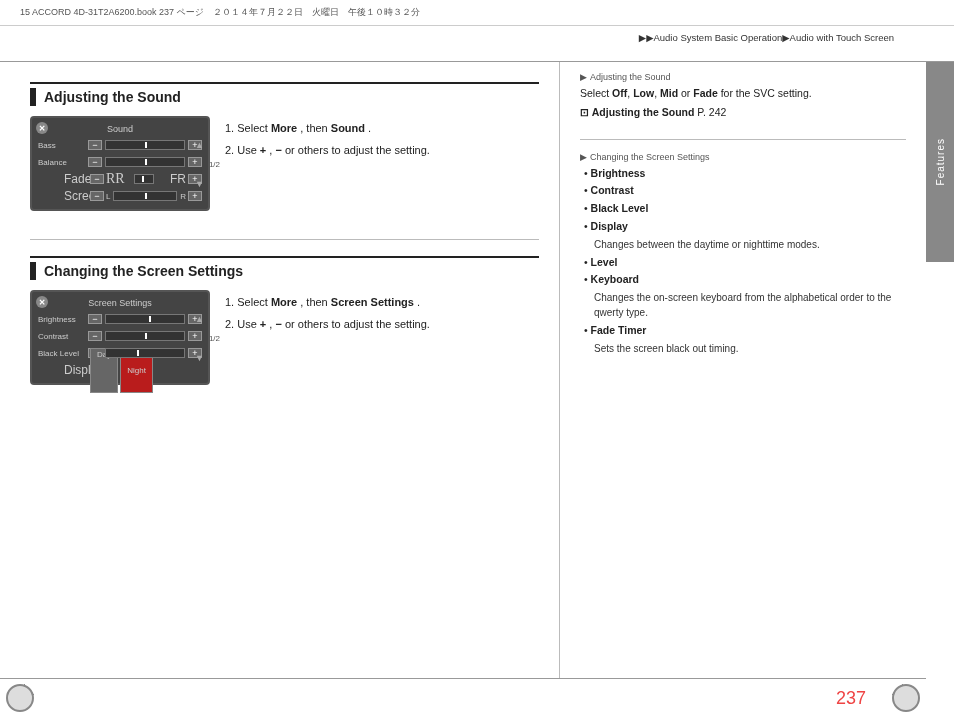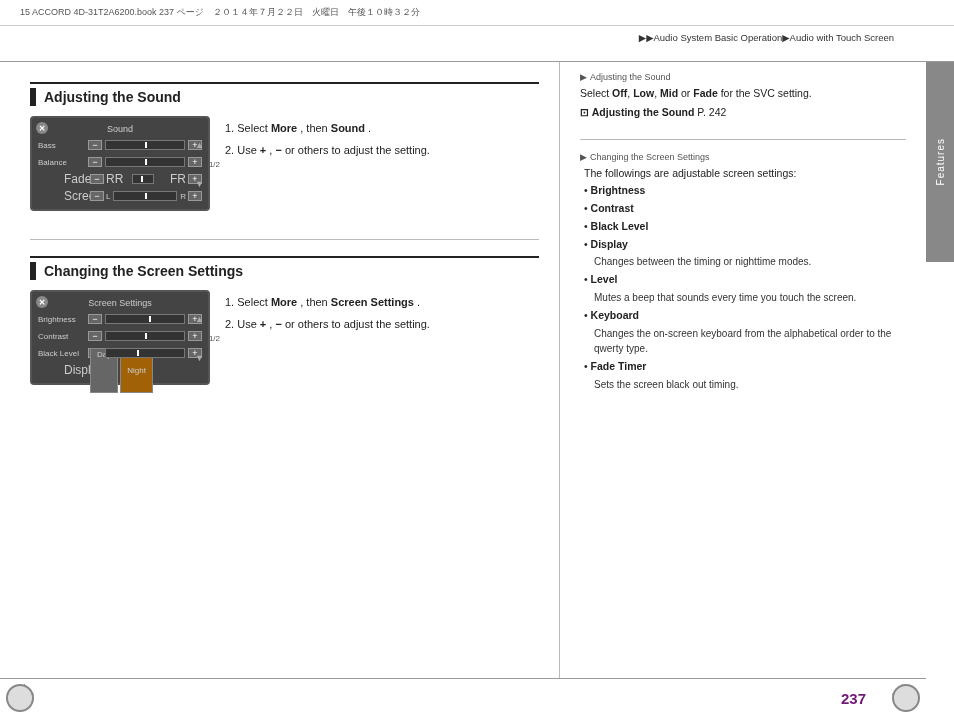--- a/index.html
+++ b/index.html
@@ -227,23 +227,24 @@
       height: 14px;
     }
     .mockup-special-label {
       color: #ccc;
       font-size: 12px;
       width: 26px;
       flex-shrink: 0;
       margin-left: 26px;
     }
     .mockup-rr {
-      font-size: 12px;
+      font-size: 14px;
       color: #ccc;
       margin-right: 8px;
+      font-family: Liberation Serif, serif;
     }
     .mockup-fr {
       font-size: 12px;
       color: #ccc;
       margin-left: 15px;
     }
     .mockup-balance-row {
       display: flex;
       align-items: center;
       height: 14px;
@@ -263,21 +264,21 @@
     .mockup-day-btn {
       font-size: 8px;
       color: #ccc;
       background: #666;
       border: 1px solid #888;
       padding: 1px 6px;
     }
     .mockup-night-btn {
       font-size: 8px;
       color: #ccc;
-      background: #a16207;
+      background: #b91c1c;
       border: 1px solid #888;
       padding: 17px 6px;
     }
 
     
     .instructions {
       flex: 1;
       padding-top: 4px;
     }
     .instruction-line {
@@ -318,23 +319,23 @@
       position: absolute;
       bottom: 0; left: 0; right: 28px;
       height: 40px;
       border-top: 1px solid #999;
       display: flex;
       align-items: center;
       justify-content: flex-end;
       padding-right: 60px;
     }
     .page-number {
-      font-size: 15px;
-      font-weight: bold;
-      color: #701a75;
+      font-size: 18px;
+      font-weight: normal;
+      color: #ef4444;
     }
 
     
     .section-divider {
       border-bottom: 1px solid #bbb;
       margin-bottom: 16px;
     }
 
     
     .print-mark {
@@ -552,28 +553,26 @@
     </div>
 
     <div style="border-bottom:1px solid #bbb; margin-bottom:12px;"></div>
 
     <div class="note-section">
       <div class="note-header">
         <span class="note-header-arrow">▶</span>
         <span>Changing the Screen Settings</span>
       </div>
       <div class="note-content">
-        <p class="bullet">The followings are adjustable screen settings:</p>
         <p class="bullet">• <span class="bold-item">Brightness</span></p>
         <p class="bullet">• <span class="bold-item">Contrast</span></p>
         <p class="bullet">• <span class="bold-item">Black Level</span></p>
         <p class="bullet">• <span class="bold-item">Display</span></p>
-        <p class="bullet-indent">Changes between the timing or nighttime modes.</p>
+        <p class="bullet-indent">Changes between the daytime or nighttime modes.</p>
         <p class="bullet">• <span class="bold-item">Level</span></p>
-        <p class="bullet-indent">Mutes a beep that sounds every time you touch the screen.</p>
         <p class="bullet">• <span class="bold-item">Keyboard</span></p>
         <p class="bullet-indent">Changes the on-screen keyboard from the alphabetical order to the qwerty type.</p>
         <p class="bullet">• <span class="bold-item">Fade Timer</span></p>
         <p class="bullet-indent">Sets the screen black out timing.</p>
       </div>
     </div>
 
   </div>
 
 </div>

